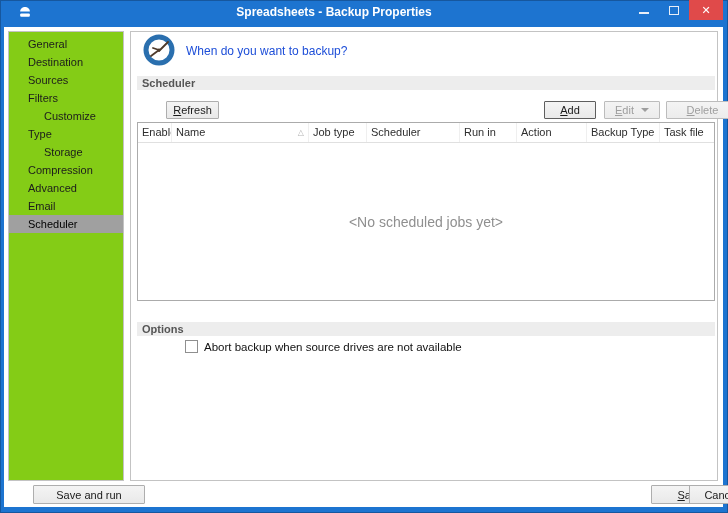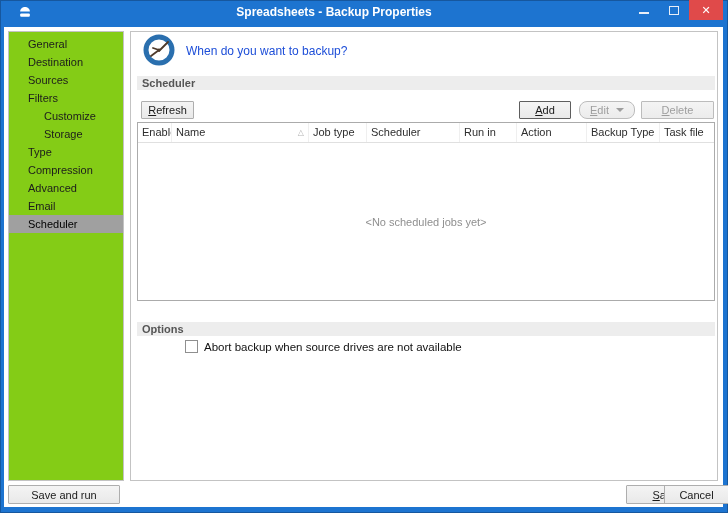--- a/index.html
+++ b/index.html
@@ -28,39 +28,39 @@
   
   .panel { position:absolute; left:126px; top:4px; width:588px; height:450px; background:#fff; border:1px solid #c3c3c3; }
   .clock { position:absolute; left:12px; top:2px; width:32px; height:32px; }
   .question { position:absolute; left:55px; top:12px; font-size:12px; color:#1d4ed8; }
 
   .band { position:absolute; left:6px; width:578px; height:14px; line-height:14px; background:#ededed; color:#555; font-size:11px; font-weight:bold; padding-left:5px; }
   .band.scheduler { top:44px; }
   .band.options { top:290px; }
 
   
-  .btn { position:absolute; height:18px; background:linear-gradient(#f4f4f4,#e9e9e9); border:1px solid #aeaeae; border-radius:1px; font-size:11px; color:#1a1a1a; display:flex; align-items:center; justify-content:center; cursor:default; }
+  .btn { position:absolute; height:18px; background:linear-gradient(#f4f4f4,#e9e9e9); border:1px solid #aeaeae; border-radius:1px; font-size:11px; color:#1a1a1a; display:flex; align-items:center; justify-content:center; cursor:default;margin-left:25px; }
   .btn .ak { display:block; }
   .btn .ak::first-letter { text-decoration:underline; }
   .btn.disabled { color:#9e9e9e; border-color:#bcbcbc; background:linear-gradient(#f4f4f4,#ececec); }
   .btn-refresh { left:10px; top:69px; width:53px; }
   .btn-add { left:388px; top:69px; width:52px; border-color:#5e5e5e; }
-  .btn-edit { left:448px; top:69px; width:56px;border-radius:8px; }
+  .btn-edit { left:448px; top:69px; width:56px; }
   .btn-delete { left:510px; top:69px; width:73px; }
   .dd-arrow { width:0; height:0; border-left:4px solid transparent; border-right:4px solid transparent; border-top:4px solid #9e9e9e; margin-left:7px; }
 
   
   .grid { position:absolute; left:6px; top:90px; width:578px; height:179px; border:1px solid #ababab; display:flex; flex-direction:column; background:#fff; }
   .group-band { height:19px; line-height:18px; background:#f3f3f3; color:#a3a3a3; font-size:11px; padding-left:6px; border-bottom:1px solid #e6e6e6; }
   .head-row { height:20px; display:flex; font-size:11px; color:#2e2e2e; border-bottom:1px solid #e0e0e0; }
   .hcell { padding-left:4px; line-height:19px; border-right:1px solid #efefef; white-space:nowrap; overflow:hidden; display:flex; align-items:center; }
   .hcell span.lbl { flex:1 1 auto; }
   .c0{width:34px;} .c1{width:137px;} .c2{width:58px;} .c3{width:93px;} .c4{width:57px;} .c5{width:70px;} .c6{width:73px;} .c7{flex:1; border-right:none;}
   .sort-ind { font-size:8px; color:#b5b5b5; margin-right:4px; }
-  .grid-body { flex:1; display:flex; align-items:center; justify-content:center; font-size:11px; color:#8f8f8f;text-align:right; }
+  .grid-body { flex:1; display:flex; align-items:center; justify-content:center; font-size:14px; color:#8f8f8f;text-align:right; }
 
   
   .chk-row { position:absolute; left:10px; top:308px; display:flex; align-items:center;padding-left:44px; }
   .checkbox { width:13px; height:13px; background:#fff; border:1px solid #8f8f8f; }
   .chk-label { margin-left:6px; font-size:11.5px; color:#111; }
 
   
   .btn-foot { position:absolute; height:19px; top:458px; }
   .btn-saverun { left:4px; width:112px; }
   .btn-save { left:622px; width:51px;padding-left:27px; }
@@ -91,22 +91,22 @@
   </div>
 
   <div class="content">
 
     <div class="sidebar">
       <div class="side-item">General</div>
       <div class="side-item">Destination</div>
       <div class="side-item">Sources</div>
       <div class="side-item">Filters</div>
       <div class="side-item indent">Customize</div>
+      <div class="side-item">Type</div>
       <div class="side-item indent">Storage</div>
-      <div class="side-item">Type</div>
       <div class="side-item">Compression</div>
       <div class="side-item">Advanced</div>
       <div class="side-item">Email</div>
       <div class="side-item selected">Scheduler</div>
     </div>
 
     <div class="panel">
 
       <svg class="clock" viewBox="0 0 32 32">
         <circle cx="16" cy="16" r="13" fill="#ffffff" stroke="#2a6fae" stroke-width="5"></circle>

